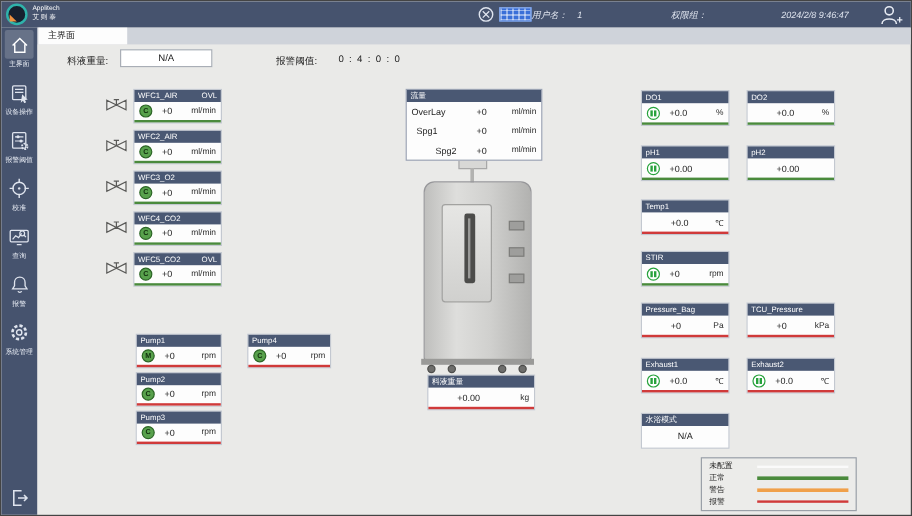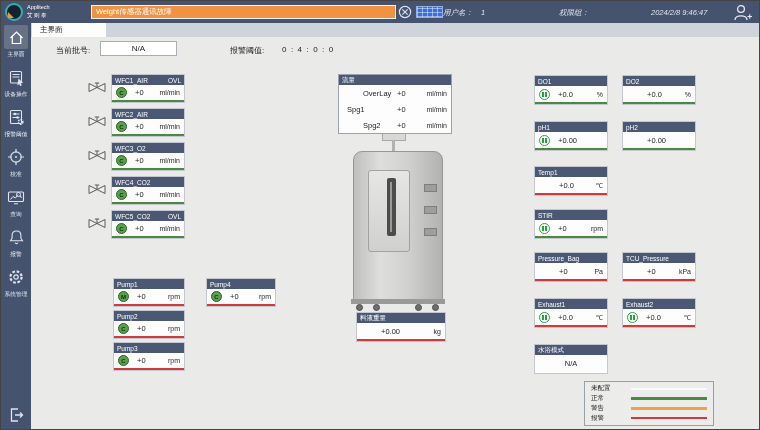--- a/index.html
+++ b/index.html
@@ -82,23 +82,20 @@
   .lg-ln{flex:1;height:2.5px;}
 </style>
 </head>
 <body>
 
 <div class="app">
 
   <div class="hdr">
     <div class="logo-ic"></div>
     <div class="logo-tx"><span>Applitech</span><br><span>艾 则 泰</span></div>
-    <div class="banner">
-      <span>Weight传感器通讯故障</span>
-    </div>
     <div class="mute">
       <svg width="14" height="14" viewBox="0 0 14 14">
           <circle cx="7" cy="7" r="5.6" fill="none" stroke="#dfe4ee" stroke-width="1.2"></circle>
           <path d="M4.3,4.3 L9.7,9.7 M9.7,4.3 L4.3,9.7" stroke="#dfe4ee" stroke-width="1.1" fill="none"></path>
         </svg>
     </div>
     <div class="kbd"></div>
     <div class="hdr-lbl" style="left:442px;">用户名：</div>
     <div class="hdr-lbl" style="left:480px;">1</div>
     <div class="hdr-lbl" style="left:558px;">权限组：</div>
@@ -190,21 +187,21 @@
       <div class="sb-lb">系统管理</div>
     </div>
     <div class="logout">
       <svg width="18" height="18" viewBox="0 0 18 18">
           <path d="M11,3 H4.5 V15 H11" fill="none" stroke="#dfe4ee" stroke-width="1.3"></path>
           <path d="M8,9 H15.5 M13,6.5 L15.5,9 L13,11.5" fill="none" stroke="#dfe4ee" stroke-width="1.3"></path>
         </svg>
     </div>
   </div>
 
-  <div class="lbl" style="left:55px;top:44px;">当前批号:</div>
+  <div class="lbl" style="left:55px;top:44px;">料液重量:</div>
   <div class="batch-box">
       <span>N/A</span>
     </div>
   <div class="lbl" style="left:229px;top:44px;">报警阈值:</div>
   <div class="ptime">0  :  4  :  0  :  0</div>
 
   <svg class="abs" style="left:86px;top:79px;" width="20" height="15" viewBox="0 0 20 15">
       <path d="M2,3.5 L10,7.5 L2,11.5 Z M18,3.5 L10,7.5 L18,11.5 Z" fill="#efefed" stroke="#5a5a58" stroke-width="1"></path>
       <path d="M10,7.5 V3 M7.8,3 h4.4" stroke="#5a5a58" stroke-width="1" fill="none"></path>
     </svg>
@@ -332,21 +329,21 @@
         <span class="unit">rpm</span>
       </div>
     <div class="ul u-red"></div>
   </div>
 
   <div class="pnl" style="left:337px;top:73px;width:114px;border-color:#9aa2b2;z-index:2;">
     <div class="hd">
         <span>流量</span>
       </div>
     <div class="bd tall">
-        <span style="margin-left:24px;">OverLay</span>
+        <span style="margin-left:4px;">OverLay</span>
         <span style="position:absolute;left:58px;">+0</span>
         <span class="unit">ml/min</span>
       </div>
     <div class="bd tall">
         <span style="margin-left:8px;">Spg1</span>
         <span style="position:absolute;left:58px;">+0</span>
         <span class="unit">ml/min</span>
       </div>
     <div class="bd tall">
         <span style="margin-left:24px;">Spg2</span>

